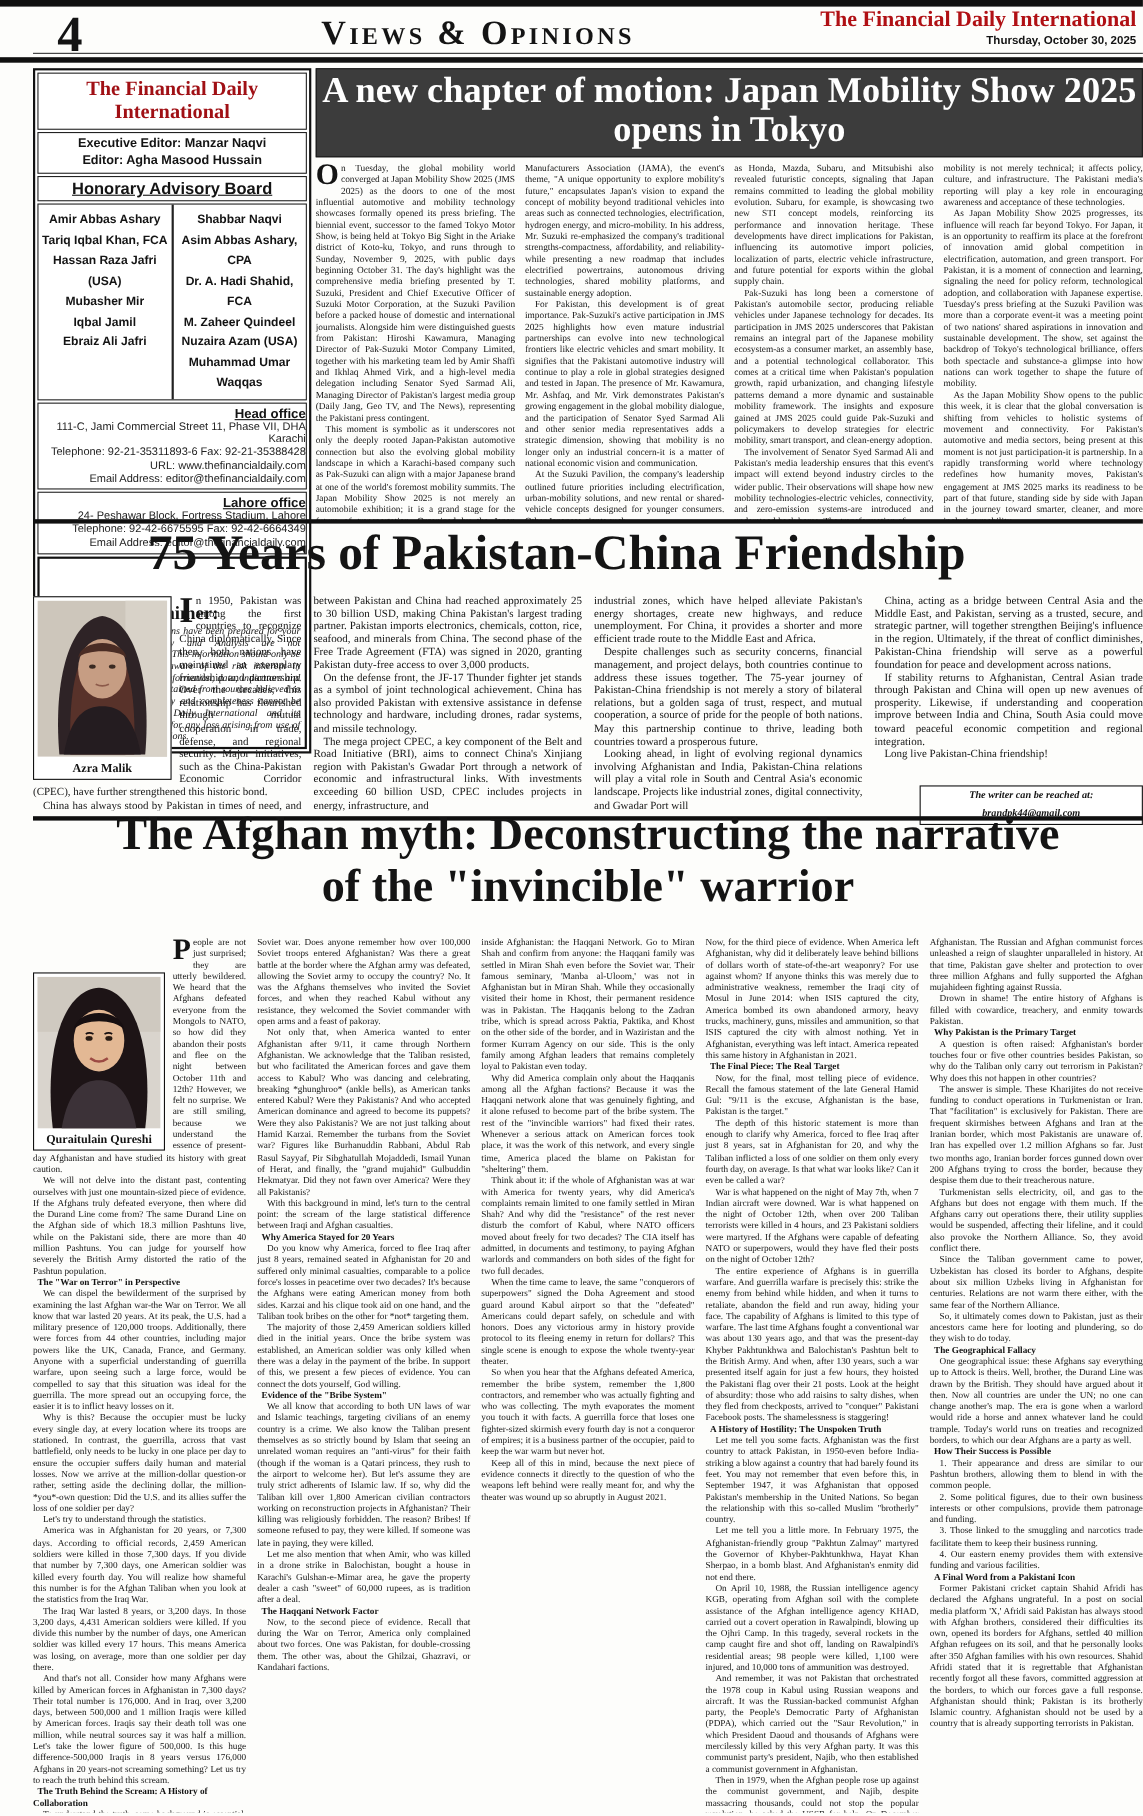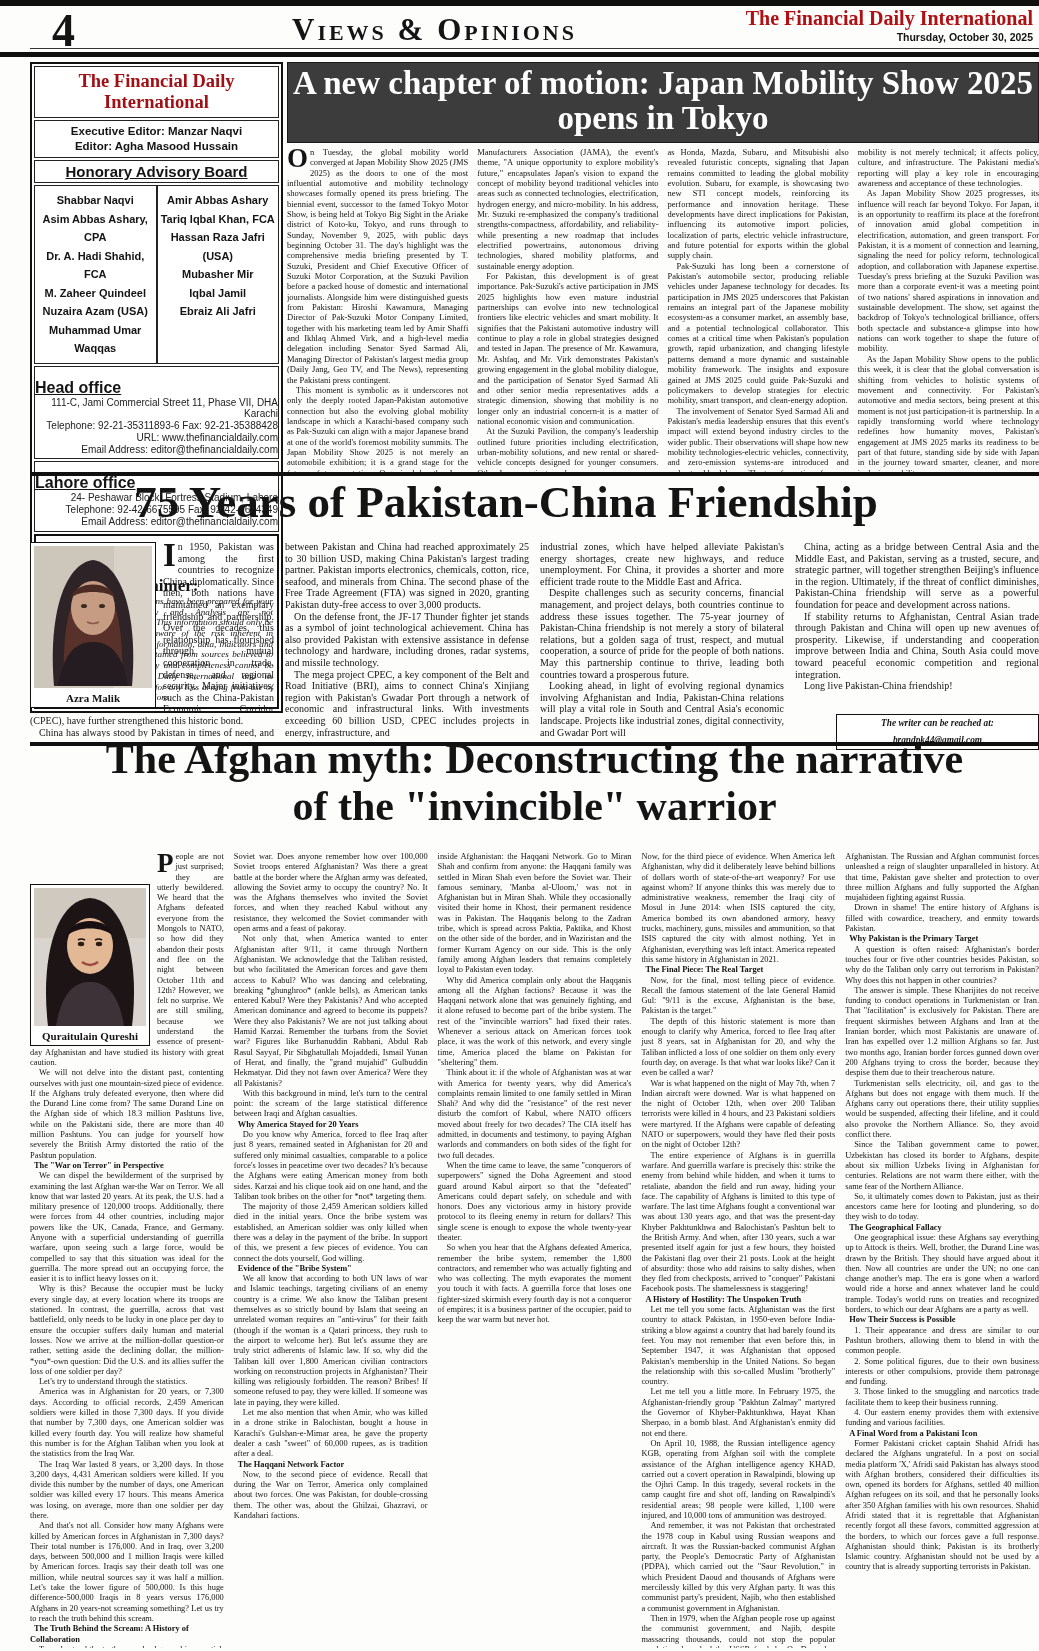--- a/index.html
+++ b/index.html
@@ -23,21 +23,21 @@
   
   #sidebar{left:30px;top:62px;width:253px;border:2px solid #111;background:#fff;padding:2px;display:flex;flex-direction:column;gap:2px;box-sizing:border-box;}
   .sb-box{border:1px solid #222;background:#fff;}
   #sb-title{color:#a01015;font-size:18.5px;font-weight:bold;text-align:center;padding:4px 1px;font-family:"Liberation Serif",serif;}
   #sb-editors{font-family:"Liberation Sans",sans-serif;font-weight:bold;font-size:11.5px;text-align:center;padding:3px 0;line-height:15px;}
   #sb-advisory{font-family:"Liberation Sans",sans-serif;font-weight:bold;font-size:15px;text-align:center;text-decoration:underline;padding:2px 0;}
   #sb-names{display:flex;}
   .name-col{flex:1;padding:5px 2px;}
   .name-col:first-child{border-right:2px solid #222;}
   .name-col .list-line{font-family:"Liberation Sans",sans-serif;font-weight:bold;font-size:11px;text-align:center;line-height:18.5px;}
-  .office .office-title{font-family:"Liberation Sans",sans-serif;font-weight:bold;font-size:16px;text-align:left;text-decoration:underline;padding-top:12px;}
+  .office .office-title{font-family:"Liberation Sans",sans-serif;font-weight:bold;font-size:12px;text-align:right;text-decoration:underline;padding-top:2px;}
   .office .list-line{font-family:"Liberation Sans",sans-serif;font-size:10px;color:#222;text-align:right;line-height:11.8px;}
   .office{padding-bottom:3px;}
   #sb-disclaimer{border:2px solid #111;padding:2px 4px 4px;}
   #sb-disclaimer .disc-title{font-size:17px;font-weight:bold;text-align:center;font-family:"Liberation Serif",serif;margin-top:38px;}
   #sb-disclaimer .disc-text{font-style:italic;font-size:9.1px;line-height:10.7px;text-align:justify;font-family:"Liberation Serif",serif;}
 
   
   .para{margin:0;text-indent:9px;text-align:justify;}
   .para.flush{text-indent:0;}
   .subhead{font-weight:bold;text-indent:4px;margin:0;}
@@ -84,34 +84,34 @@
 
 <div class="abs" id="sidebar">
   <div class="sb-box" id="sb-title">The Financial Daily International</div>
   <div class="sb-box" id="sb-editors">
     <div>Executive Editor: Manzar Naqvi</div>
     <div>Editor: Agha Masood Hussain</div>
   </div>
   <div class="sb-box" id="sb-advisory">Honorary Advisory Board</div>
   <div class="sb-box" id="sb-names">
     <div class="name-col">
+        <div class="list-line">Amir Abbas Ashary</div>
+        <div class="list-line">Tariq Iqbal Khan, FCA</div>
+        <div class="list-line">Hassan Raza Jafri (USA)</div>
+        <div class="list-line">Mubasher Mir</div>
+        <div class="list-line">Iqbal Jamil</div>
+        <div class="list-line">Ebraiz Ali Jafri</div>
+      </div>
+    <div class="name-col">
         <div class="list-line">Shabbar Naqvi</div>
         <div class="list-line">Asim Abbas Ashary, CPA</div>
         <div class="list-line">Dr. A. Hadi Shahid, FCA</div>
         <div class="list-line">M. Zaheer Quindeel</div>
         <div class="list-line">Nuzaira Azam (USA)</div>
         <div class="list-line">Muhammad Umar Waqqas</div>
-      </div>
-    <div class="name-col">
-        <div class="list-line">Amir Abbas Ashary</div>
-        <div class="list-line">Tariq Iqbal Khan, FCA</div>
-        <div class="list-line">Hassan Raza Jafri (USA)</div>
-        <div class="list-line">Mubasher Mir</div>
-        <div class="list-line">Iqbal Jamil</div>
-        <div class="list-line">Ebraiz Ali Jafri</div>
       </div>
   </div>
   <div class="sb-box office">
     <div class="office-title">Head office</div>
     <div>
         <div class="list-line">111-C, Jami Commercial Street 11, Phase VII, DHA Karachi</div>
         <div class="list-line">Telephone: 92-21-35311893-6 Fax: 92-21-35388428</div>
         <div class="list-line">URL: www.thefinancialdaily.com</div>
         <div class="list-line">Email Address: editor@thefinancialdaily.com</div>
       </div>
@@ -242,20 +242,21 @@
       <p class="para">Let me also mention that when Amir, who was killed in a drone strike in Balochistan, bought a house in Karachi's Gulshan-e-Mimar area, he gave the property dealer a cash "sweet" of 60,000 rupees, as is tradition after a deal.</p>
       <div class="subhead">The Haqqani Network Factor</div>
       <p class="para">Now, to the second piece of evidence. Recall that during the War on Terror, America only complained about two forces. One was Pakistan, for double-crossing them. The other was, about the Ghilzai, Ghazravi, or Kandahari factions.</p>
     </div>
   <div class="acol">
       <p class="para flush">inside Afghanistan: the Haqqani Network. Go to Miran Shah and confirm from anyone: the Haqqani family was settled in Miran Shah even before the Soviet war. Their famous seminary, 'Manba al-Uloom,' was not in Afghanistan but in Miran Shah. While they occasionally visited their home in Khost, their permanent residence was in Pakistan. The Haqqanis belong to the Zadran tribe, which is spread across Paktia, Paktika, and Khost on the other side of the border, and in Waziristan and the former Kurram Agency on our side. This is the only family among Afghan leaders that remains completely loyal to Pakistan even today.</p>
       <p class="para">Why did America complain only about the Haqqanis among all the Afghan factions? Because it was the Haqqani network alone that was genuinely fighting, and it alone refused to become part of the bribe system. The rest of the "invincible warriors" had fixed their rates. Whenever a serious attack on American forces took place, it was the work of this network, and every single time, America placed the blame on Pakistan for "sheltering" them.</p>
       <p class="para">Think about it: if the whole of Afghanistan was at war with America for twenty years, why did America's complaints remain limited to one family settled in Miran Shah? And why did the "resistance" of the rest never disturb the comfort of Kabul, where NATO officers moved about freely for two decades? The CIA itself has admitted, in documents and testimony, to paying Afghan warlords and commanders on both sides of the fight for two full decades.</p>
       <p class="para">When the time came to leave, the same "conquerors of superpowers" signed the Doha Agreement and stood guard around Kabul airport so that the "defeated" Americans could depart safely, on schedule and with honors. Does any victorious army in history provide protocol to its fleeing enemy in return for dollars? This single scene is enough to expose the whole twenty-year theater.</p>
       <p class="para">So when you hear that the Afghans defeated America, remember the bribe system, remember the 1,800 contractors, and remember who was actually fighting and who was collecting. The myth evaporates the moment you touch it with facts. A guerrilla force that loses one fighter-sized skirmish every fourth day is not a conqueror of empires; it is a business partner of the occupier, paid to keep the war warm but never hot.</p>
+      <p class="para">Keep all of this in mind, because the next piece of evidence connects it directly to the question of who the weapons left behind were really meant for, and why the theater was wound up so abruptly in August 2021.</p>
     </div>
   <div class="acol">
       <p class="para flush">Now, for the third piece of evidence. When America left Afghanistan, why did it deliberately leave behind billions of dollars worth of state-of-the-art weaponry? For use against whom? If anyone thinks this was merely due to administrative weakness, remember the Iraqi city of Mosul in June 2014: when ISIS captured the city, America bombed its own abandoned armory, heavy trucks, machinery, guns, missiles and ammunition, so that ISIS captured the city with almost nothing. Yet in Afghanistan, everything was left intact. America repeated this same history in Afghanistan in 2021.</p>
       <div class="subhead">The Final Piece: The Real Target</div>
       <p class="para">Now, for the final, most telling piece of evidence. Recall the famous statement of the late General Hamid Gul: "9/11 is the excuse, Afghanistan is the base, Pakistan is the target."</p>
       <p class="para">The depth of this historic statement is more than enough to clarify why America, forced to flee Iraq after just 8 years, sat in Afghanistan for 20, and why the Taliban inflicted a loss of one soldier on them only every fourth day, on average. Is that what war looks like? Can it even be called a war?</p>
       <p class="para">War is what happened on the night of May 7th, when 7 Indian aircraft were downed. War is what happened on the night of October 12th, when over 200 Taliban terrorists were killed in 4 hours, and 23 Pakistani soldiers were martyred. If the Afghans were capable of defeating NATO or superpowers, would they have fled their posts on the night of October 12th?</p>
       <p class="para">The entire experience of Afghans is in guerrilla warfare. And guerrilla warfare is precisely this: strike the enemy from behind while hidden, and when it turns to retaliate, abandon the field and run away, hiding your face. The capability of Afghans is limited to this type of warfare. The last time Afghans fought a conventional war was about 130 years ago, and that was the present-day Khyber Pakhtunkhwa and Balochistan's Pashtun belt to the British Army. And when, after 130 years, such a war presented itself again for just a few hours, they hoisted the Pakistani flag over their 21 posts. Look at the height of absurdity: those who add raisins to salty dishes, when they fled from checkposts, arrived to "conquer" Pakistani Facebook posts. The shamelessness is staggering!</p>
       <div class="subhead">A History of Hostility: The Unspoken Truth</div>
       <p class="para">Let me tell you some facts. Afghanistan was the first country to attack Pakistan, in 1950-even before India-striking a blow against a country that had barely found its feet. You may not remember that even before this, in September 1947, it was Afghanistan that opposed Pakistan's membership in the United Nations. So began the relationship with this so-called Muslim "brotherly" country.</p>

